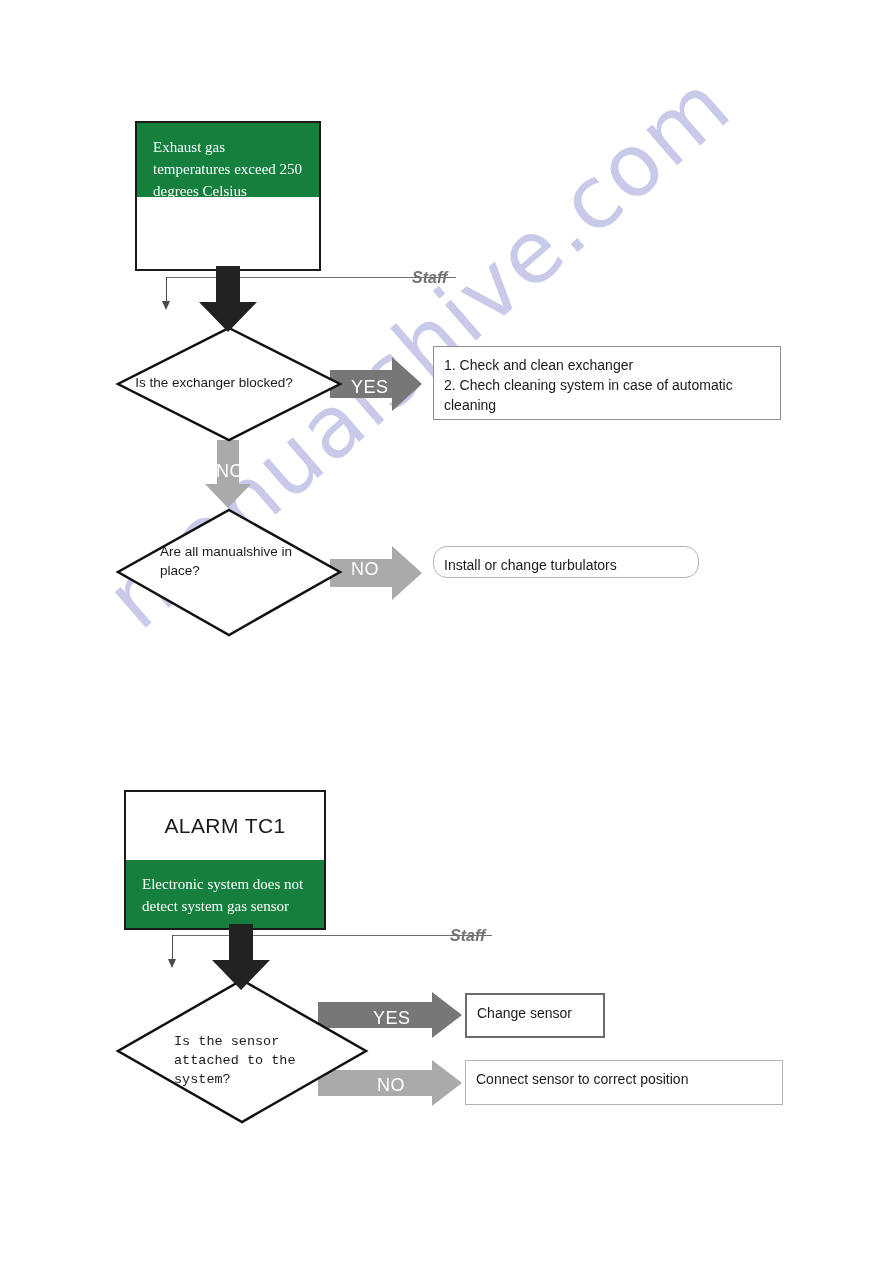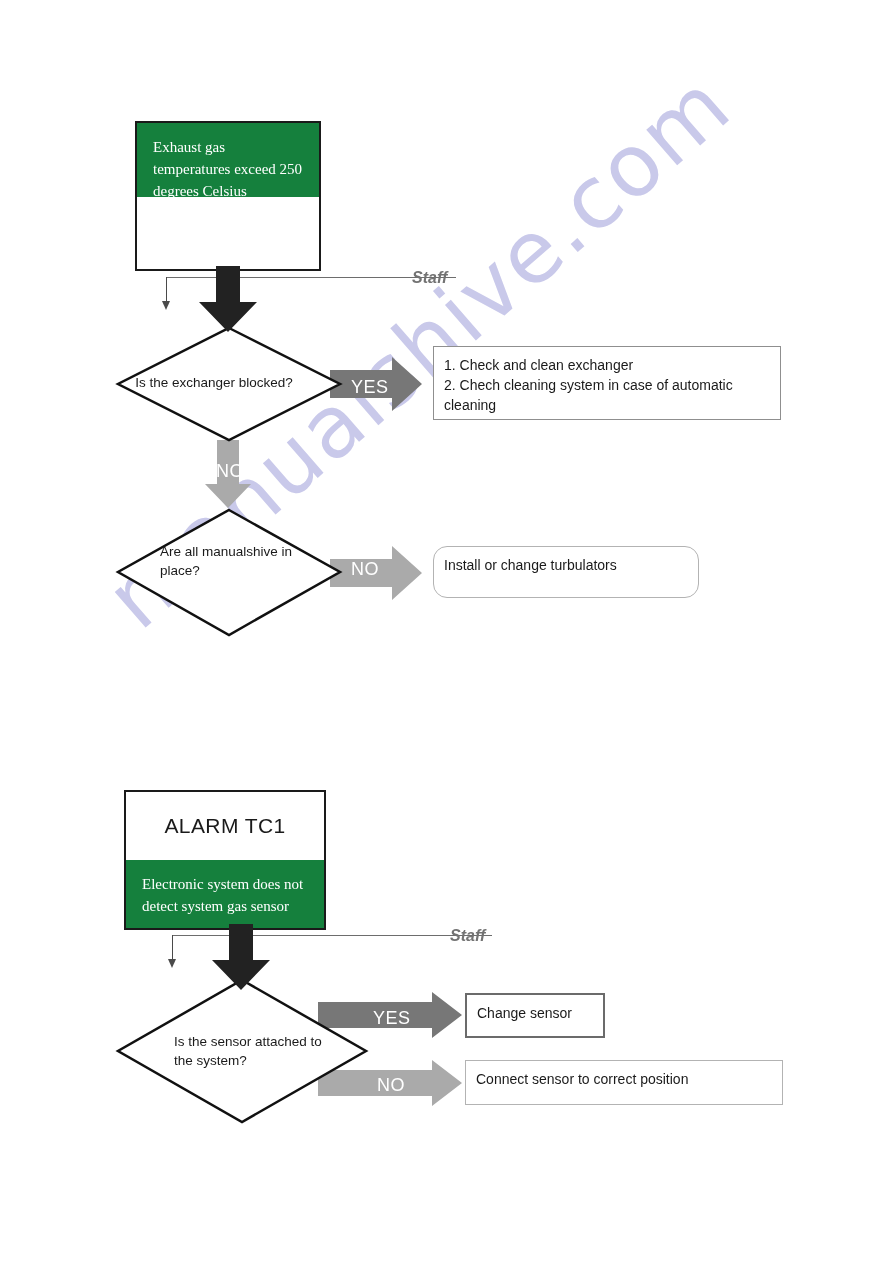--- a/index.html
+++ b/index.html
@@ -194,21 +194,21 @@
   </div>
   <div class="diamond-text" style="left:160px; top:543px; width:140px;">Are all manualshive in place?</div>
 
   <div class="arrow" style="left:330px; top:546px;">
     <svg width="92" height="54" viewBox="0 0 92 54">
       <polygon points="0,13 62,13 62,0 92,27 62,54 62,41 0,41" fill="#aaaaaa"></polygon>
     </svg>
   </div>
   <div class="arrow-label" style="left:351px; top:559px;">NO</div>
 
-  <div class="action-box thin" style="left:433px; top:546px; width:266px; height:52px;border-radius:14px;">Install or change turbulators</div>
+  <div class="action-box thin" style="left:433px; top:546px; width:266px; height:32px;border-radius:14px;">Install or change turbulators</div>
 
   <div class="alarm-box" style="left:124px; top:790px; width:202px; height:140px;">
     <div class="alarm-head" style="height:68px;">ALARM TC1</div>
     <div class="alarm-body" style="height:68px;">Electronic system does not detect system gas sensor</div>
   </div>
 
   <div class="lane-line" style="left:172px; top:935px; width:320px;"></div>
   <div class="lane-label" style="left:450px; top:919px;">Staff</div>
   <div class="hook-v" style="left:172px; top:935px; height:26px;"></div>
   <div class="hook-head" style="left:168px; top:959px;"></div>
@@ -231,19 +231,19 @@
       <polygon points="0,10 114,10 114,0 144,23 114,46 114,36 0,36" fill="#aaaaaa"></polygon>
     </svg>
   </div>
   <div class="arrow-label" style="left:377px; top:1075px;">NO</div>
 
   <div class="diamond" style="left:118px; top:980px;">
     <svg width="248" height="142" viewBox="0 0 248 142">
       <polygon points="124,0 248,71 124,142 0,71" fill="#ffffff" stroke="#111111" stroke-width="2.5"></polygon>
     </svg>
   </div>
-  <div class="diamond-text" style="left:174px; top:1033px; width:150px;">Is the sensor attached to the system?</div>
+  <div class="diamond-text" style="left:174px; top:1033px; width:150px;font-family:Liberation Mono, monospace;">Is the sensor attached to the system?</div>
 
   <div class="action-box thick" style="left:465px; top:993px; width:140px; height:45px;">Change sensor</div>
 
   <div class="action-box thin" style="left:465px; top:1060px; width:318px; height:45px;">Connect sensor to correct position</div>
 
 </div>
 
 </body></html>

